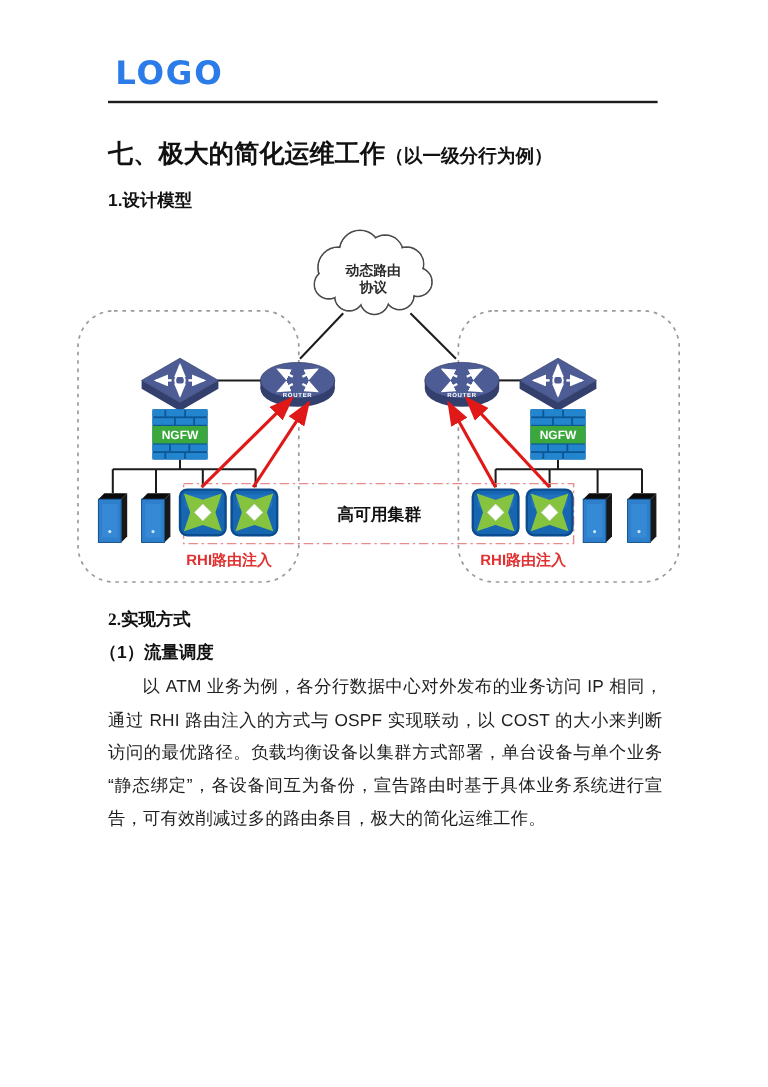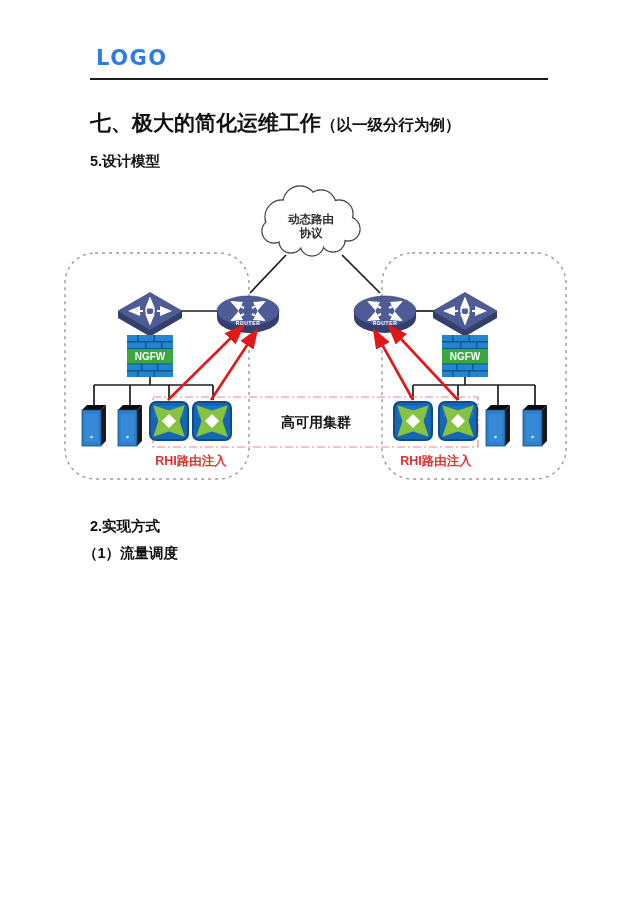--- a/index.html
+++ b/index.html
@@ -3,53 +3,53 @@
 <meta charset="utf-8">
 <style>
   * { margin:0; padding:0; box-sizing:border-box; }
   html,body { background:#ffffff; }
   .page {
     position:relative; width:640px; height:906px; background:#ffffff;
     overflow:hidden; font-family:"Liberation Sans","DejaVu Sans",sans-serif;
   }
   .header { padding-top:48px; }
   .logo {
-    margin-left:96px; font-size:21px; font-weight:800; letter-spacing:1.5px;
+    margin-left:96px; font-size:27px; font-weight:800; letter-spacing:1.5px;
     color:#2b7ce9; line-height:1; font-family:"DejaVu Sans","Liberation Sans",sans-serif;
   }
   .rule { margin:9px 0 0 90px; width:458px; height:0; border-top:2px solid #1d1d1d; }
   .doc-title { margin:30px 88px 0 90px; color:#111; line-height:1.25; }
   .doc-title .main { font-size:21px; font-weight:700; }
   .doc-title .suffix { font-size:15.5px; font-weight:700;font-family:Liberation Serif, serif; }
   h2.sec { margin:16px 88px 0 90px; font-size:14.5px; font-weight:700; color:#111; }
   h3.subsec { margin:8px 88px 0 83px; font-size:14.5px; font-weight:700; color:#111; }
   .diagram { margin:12px 0 0 60px; width:520px; height:310px; }
   p.body {
     margin:1px 88px 0 90px; font-size:14.4px; line-height:27.4px;
     text-indent:2em; text-align:justify; color:#1e1e1e; letter-spacing:0.2px;
   }
   p.body.second { margin-top:7px; }
-  h2.sec.impl { margin-top:24px; }
+  h2.sec.impl { margin-top:8px;font-family:Liberation Serif, serif; }
   svg text { font-family:"Liberation Sans","DejaVu Sans",sans-serif; }
 </style>
 </head>
 <body>
 
 <div class="page">
 
   <div class="header">
     <div class="logo">LOGO</div>
     <div class="rule"></div>
   </div>
 
   <div class="doc-title">
     <span class="main">七、极大的简化运维工作</span><span class="suffix">（以一级分行为例）</span>
   </div>
 
-  <h2 class="sec">5.设计模型</h2>
+  <h2 class="sec">1.设计模型</h2>
 
   <div class="diagram">
     <svg width="520" height="310" viewBox="0 0 520 310" xmlns="http://www.w3.org/2000/svg">
       <defs>
         <marker id="wh" markerWidth="6" markerHeight="5" refX="5" refY="2.5" orient="auto">
           <path d="M0,0 L6,2.5 L0,5 Z" fill="#ffffff"></path>
         </marker>
         <marker id="rh" markerWidth="8" markerHeight="6" refX="7" refY="3" orient="auto">
           <path d="M0,0 L8,3 L0,6 Z" fill="#e01818"></path>
         </marker>
@@ -200,14 +200,15 @@
       <text x="256" y="244" text-anchor="middle" font-size="14" font-weight="700" fill="#111">高可用集群</text>
       <text x="131" y="282" text-anchor="middle" font-size="12.5" font-weight="600" fill="#e03030">RHI路由注入</text>
       <text x="376" y="282" text-anchor="middle" font-size="12.5" font-weight="600" fill="#e03030">RHI路由注入</text>
     </svg>
   </div>
 
 
   <h2 class="sec impl">2.实现方式</h2>
   <h3 class="subsec">（1）流量调度</h3>
 
+  <p class="body second">以 ATM 业务为例，各分行数据中心对外发布的业务访问 IP 相同，通过 RHI 路由注入的方式与 OSPF 实现联动，以 COST 的大小来判断访问的最优路径。负载均衡设备以集群方式部署，单台设备与单个业务 “静态绑定”，各设备间互为备份，宣告路由时基于具体业务系统进行宣告，可有效削减过多的路由条目，极大的简化运维工作。</p>
 
 </div>
 
 </body></html>

